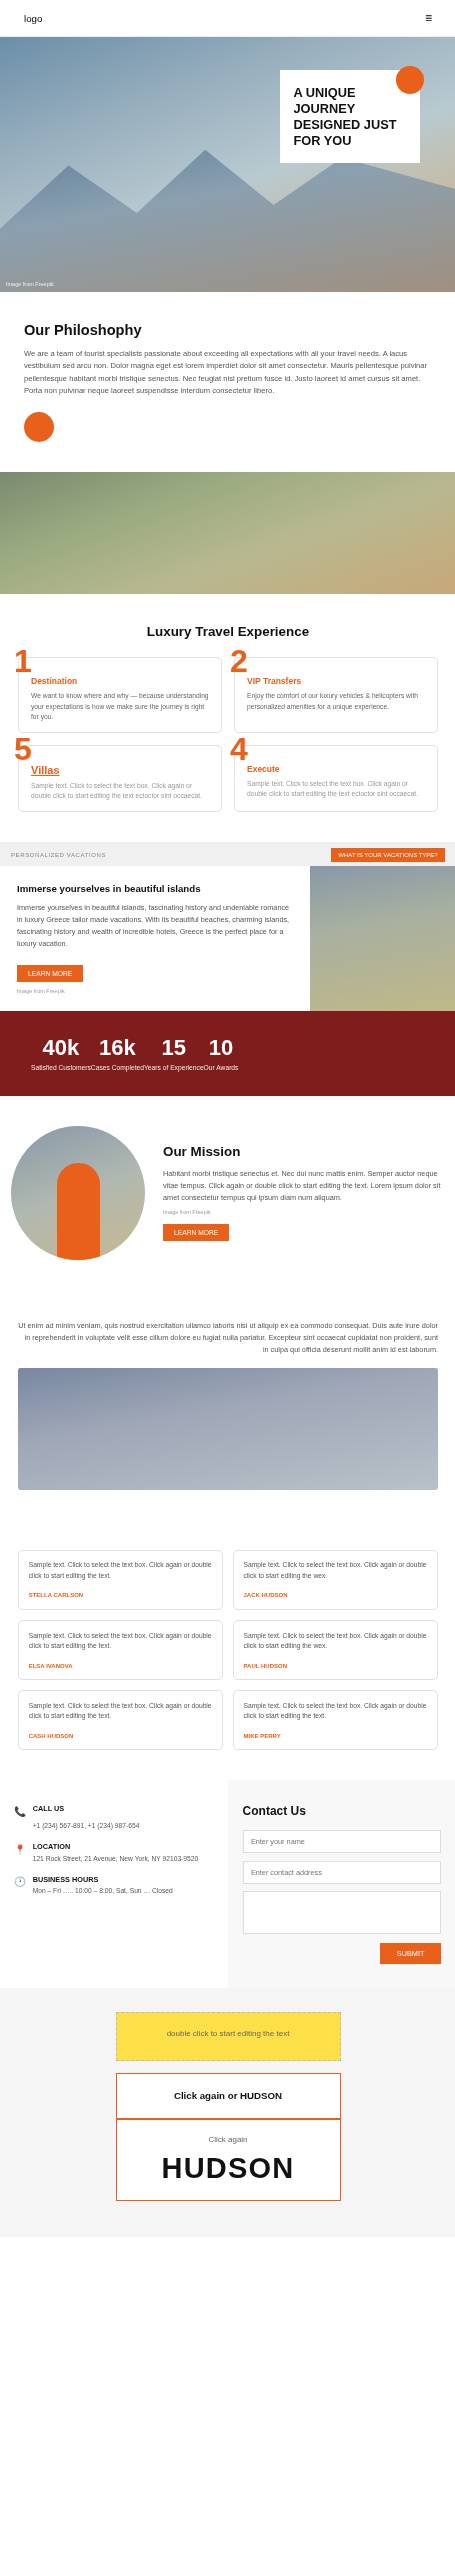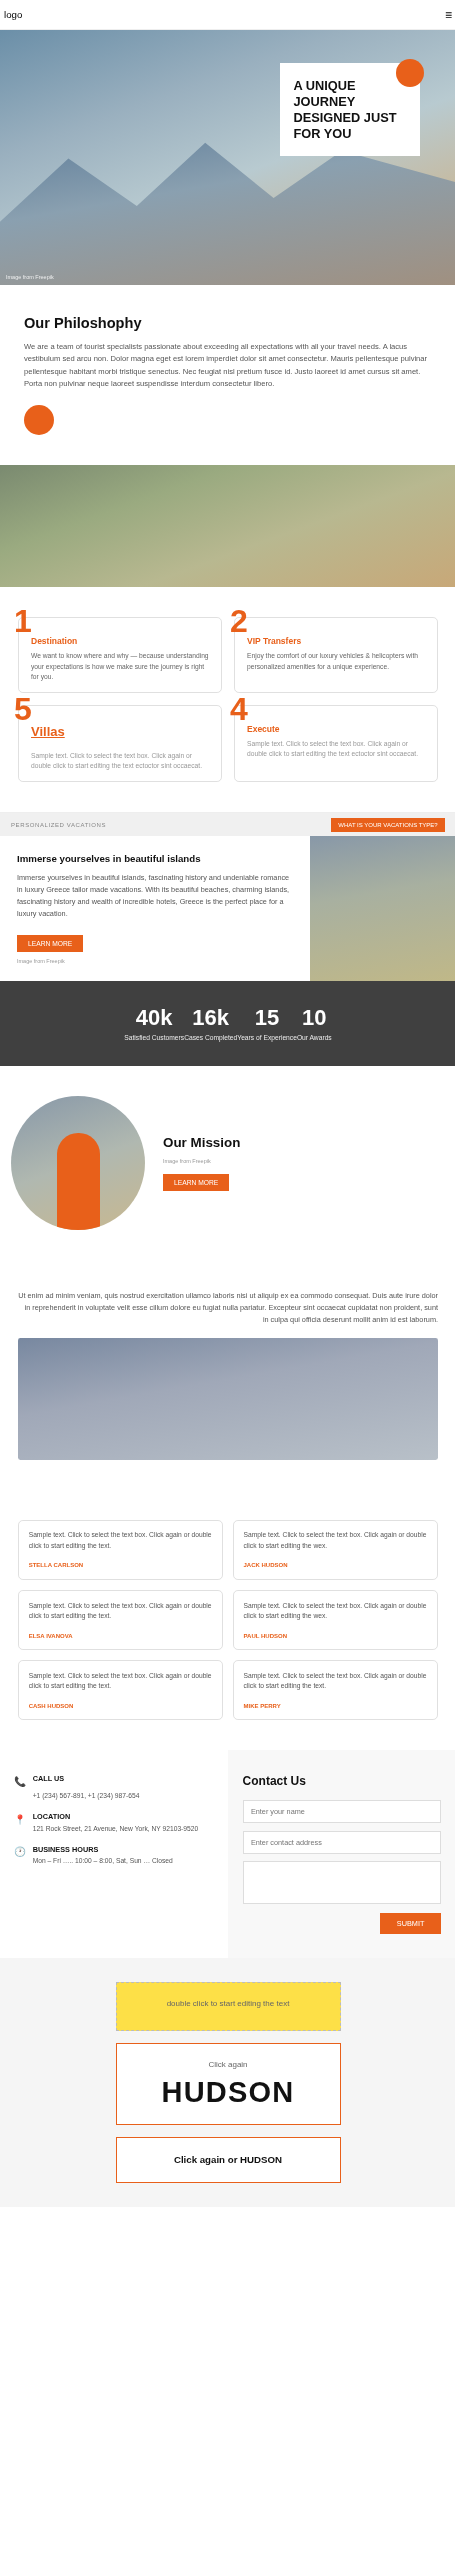--- a/index.html
+++ b/index.html
@@ -1,22 +1,22 @@
 <!DOCTYPE html>
 <html style="font-size:9.7px"><head>
   <meta charset="utf-8">
   <style>
     * { box-sizing: border-box; margin: 0; padding: 0; }
     body { font-family: Arial, sans-serif; width: 456px; overflow-x: hidden; background: #fff; }
 
     
     nav {
       display: flex; align-items: center; justify-content: space-between;
-      padding: 6px 4px; background: #fff; border-bottom: 0.6px solid #eee;
-      height: 30px;
+      padding: 6px 24px; background: #fff; border-bottom: 0.6px solid #eee;
+      height: 37px;
     }
   </style>
 </head>
 <body>
 
 <nav>
   <span>logo</span>
   <span style="cursor:pointer;font-size:12px;">≡</span>
 </nav>
 
@@ -35,37 +35,38 @@
   <h2 style="font-size:14.6px;font-weight:700;margin-bottom:9.7px;color:#111;">Our Philoshophy</h2>
   <p style="font-size:7.6px;color:#555;line-height:1.65;margin-bottom:14.6px;">We are a team of tourist specialists passionate about exceeding all expectations with all your travel needs. A lacus vestibulum sed arcu non. Dolor magna eget est lorem imperdiet dolor sit amet consectetur. Mauris pellentesque pulvinar pellentesque habitant morbi tristique senectus. Nec feugiat nisl pretium fusce id. Justo laoreet id amet cursus sit amet. Porta non pulvinar neque laoreet suspendisse interdum consectetur libero.</p>
   <div style="width:30px;height:30px;background:#e8601a;border-radius:50%;"></div>
 </section>
 
 <section style="width:456px;height:122px;overflow:hidden;">
   <div style="width:100%;height:100%;background:linear-gradient(160deg,#7a8a70 0%,#9aaa80 30%,#b8b890 60%,#c8a878 100%);"></div>
 </section>
 
 <section style="padding:30px 18px;background:#fff;">
+  <h2 style="text-align:center;font-size:13.4px;font-weight:700;margin-bottom:18px;color:#111;">Luxury Travel Experience</h2>
   <div style="display:grid;grid-template-columns:1fr 1fr;gap:12px;">
 
     <div style="border:0.6px solid #e0e0e0;border-radius:4.9px;padding:12px 9.7px 9.7px 12px;position:relative;">
       <span style="position:absolute;top:-13.4px;left:-4.9px;font-size:32px;font-weight:900;color:#e8601a;line-height:1;">1</span>
       <h3 style="font-size:8.5px;font-weight:700;color:#e8601a;margin-bottom:4.9px;margin-top:6px;">Destination</h3>
       <p style="font-size:6.7px;color:#666;line-height:1.55;">We want to know where and why — because understanding your expectations is how we make sure the journey is right for you.</p>
     </div>
 
     <div style="border:0.6px solid #e0e0e0;border-radius:4.9px;padding:12px 9.7px 9.7px 12px;position:relative;">
       <span style="position:absolute;top:-13.4px;left:-4.9px;font-size:32px;font-weight:900;color:#e8601a;line-height:1;">2</span>
       <h3 style="font-size:8.5px;font-weight:700;color:#e8601a;margin-bottom:4.9px;margin-top:6px;">VIP Transfers</h3>
       <p style="font-size:6.7px;color:#666;line-height:1.55;">Enjoy the comfort of our luxury vehicles &amp; helicopters with personalized amenities for a unique experience.</p>
     </div>
 
     <div style="border:0.6px solid #e0e0e0;border-radius:4.9px;padding:12px 9.7px 9.7px 12px;position:relative;">
       <span style="position:absolute;top:-13.4px;left:-4.9px;font-size:32px;font-weight:900;color:#e8601a;line-height:1;">5</span>
-      <h3 style="font-size:13px;font-weight:700;color:#e8601a;margin-bottom:12px;margin-top:6px;text-decoration:underline;">Villas</h3>
+      <h3 style="font-size:11px;font-weight:700;color:#e8601a;margin-bottom:5px;margin-top:6px;text-decoration:underline;">Villas</h3>
       <p style="font-size:6.7px;color:#999;line-height:1.55;">Sample text. Click to select the text box. Click again or double click to start editing the text ectoctor sint occaecat.</p>
     </div>
 
     <div style="border:0.6px solid #e0e0e0;border-radius:4.9px;padding:12px 9.7px 9.7px 12px;position:relative;">
       <span style="position:absolute;top:-13.4px;left:-4.9px;font-size:32px;font-weight:900;color:#e8601a;line-height:1;">4</span>
       <h3 style="font-size:8.5px;font-weight:700;color:#e8601a;margin-bottom:4.9px;margin-top:6px;">Execute</h3>
       <p style="font-size:6.7px;color:#999;line-height:1.55;">Sample text. Click to select the text box. Click again or double click to start editing the text ectoctor sint occaecat.</p>
     </div>
 
   </div>
@@ -82,21 +83,21 @@
       <p style="font-size:7.3px;color:#555;line-height:1.65;margin-bottom:15px;">Immerse yourselves in beautiful islands, fascinating history and undeniable romance in luxury Greece tailor made vacations. With its beautiful beaches, charming islands, fascinating history and wealth of incredible hotels, Greece is the perfect place for a luxury vacation.</p>
       <button style="background:#e8601a;color:#fff;padding:4.9px 11px;font-size:6.7px;cursor:pointer;border:none;">LEARN MORE</button>
       <p style="font-size:5.5px;color:#999;margin-top:6px;">Image from Freepik</p>
     </div>
     <div style="width:146px;flex-shrink:0;background:linear-gradient(160deg,#9aa8b8 0%,#b0b8a0 50%,#c8b890 100%);position:relative;overflow:hidden;">
       <div style="width:100%;height:100%;background:linear-gradient(170deg,#8898a8 0%,#a8b0a0 40%,#c0b888 100%);"></div>
     </div>
   </div>
 </section>
 
-<section style="background:#404040;padding:24px 8px;display:flex;justify-content:center;align-items:center;">
+<section style="background:#7f1d1d;padding:24px 31px;display:flex;justify-content:flex-start;align-items:center;">
   <div style="text-align:center;color:#fff;">
     <span style="font-size:22px;font-weight:900;display:block;">40k</span>
     <span style="font-size:6.7px;opacity:0.9;">Satisfied Customers</span>
   </div>
   <div style="text-align:center;color:#fff;">
     <span style="font-size:22px;font-weight:900;display:block;">16k</span>
     <span style="font-size:6.7px;opacity:0.9;">Cases Completed</span>
   </div>
   <div style="text-align:center;color:#fff;">
     <span style="font-size:22px;font-weight:900;display:block;">15</span>
@@ -110,20 +111,21 @@
 
 <section style="padding:30px 11px;display:flex;align-items:center;gap:18px;background:#fff;">
   <div style="width:134px;height:134px;border-radius:50%;flex-shrink:0;background:linear-gradient(160deg,#8898a8 0%,#b0b8b0 50%,#c8b890 100%);overflow:hidden;">
 
     <div style="width:100%;height:100%;display:flex;align-items:flex-end;justify-content:center;">
       <div style="width:43px;height:97px;background:#e8601a;border-radius:21px 21px 0 0;margin-bottom:0;"></div>
     </div>
   </div>
   <div style="flex:1;">
     <h2 style="font-size:13.4px;font-weight:700;margin-bottom:8.5px;color:#111;">Our Mission</h2>
+    <p style="font-size:7.3px;color:#555;line-height:1.65;margin-bottom:4.9px;">Habitant morbi tristique senectus et. Nec dui nunc mattis enim. Semper auctor neque vitae tempus. Click again or double click to start editing the text. Lorem ipsum dolor sit amet consectetur tempus qui ipsum diam num aliquam.</p>
     <p style="font-size:5.5px;color:#999;margin-bottom:9.7px;">Image from Freepik</p>
     <button style="background:#e8601a;color:#fff;padding:4.9px 11px;font-size:6.7px;cursor:pointer;border:none;">LEARN MORE</button>
   </div>
 </section>
 
 <section style="padding:30px 18px;background:#fff;">
   <p style="font-size:7.3px;color:#555;line-height:1.65;text-align:right;margin-bottom:12px;">Ut enim ad minim veniam, quis nostrud exercitation ullamco laboris nisi ut aliquip ex ea commodo consequat. Duis aute irure dolor in reprehenderit in voluptate velit esse cillum dolore eu fugiat nulla pariatur. Excepteur sint occaecat cupidatat non proident, sunt in culpa qui officia deserunt mollit anim id est laborum.</p>
   <div style="width:100%;height:122px;border-radius:2.4px;overflow:hidden;background:linear-gradient(160deg,#9aa8b8 0%,#b0b8c8 50%,#c0c8d0 100%);position:relative;">
     <div style="width:100%;height:100%;background:linear-gradient(170deg,#7888a0 0%,#a0a8b8 40%,#b8c0c8 100%);"></div>
   </div>
@@ -199,21 +201,21 @@
         <button style="background:#e8601a;color:#fff;border:none;padding:6px 17px;font-size:7.3px;cursor:pointer;">SUBMIT</button>
       </div>
     </div>
   </div>
 </section>
 
 <section style="padding:24px 18px;background:#f5f5f5;">
   <div style="border:1.2px dashed #bbb;padding:14.6px;margin:0 auto 12px;max-width:225px;text-align:center;background:#fde047;">
     <p style="font-size:8px;color:#666;line-height:1.6;margin-bottom:4.9px;">double click to start editing the text</p>
   </div>
+  <div style="border:1.2px solid #e8601a;padding:14.6px;margin:0 auto;max-width:225px;text-align:center;background:#fff;">
+    <p style="font-size:9.7px;font-weight:700;color:#111;line-height:1.5;">Click again or HUDSON</p>
+  </div>
   <div style="border:1.2px solid #e8601a;padding:14.6px;margin:0 auto 12px;max-width:225px;text-align:center;background:#fff;">
     <p style="font-size:8px;color:#666;line-height:1.6;margin-bottom:4.9px;">Click again</p>
     <div style="font-size:29px;font-weight:900;color:#111;text-transform:uppercase;letter-spacing:1.2px;">HUDSON</div>
   </div>
-  <div style="border:1.2px solid #e8601a;padding:14.6px;margin:0 auto;max-width:225px;text-align:center;background:#fff;">
-    <p style="font-size:9.7px;font-weight:700;color:#111;line-height:1.5;">Click again or HUDSON</p>
-  </div>
 </section>
 
 
 </body></html>

